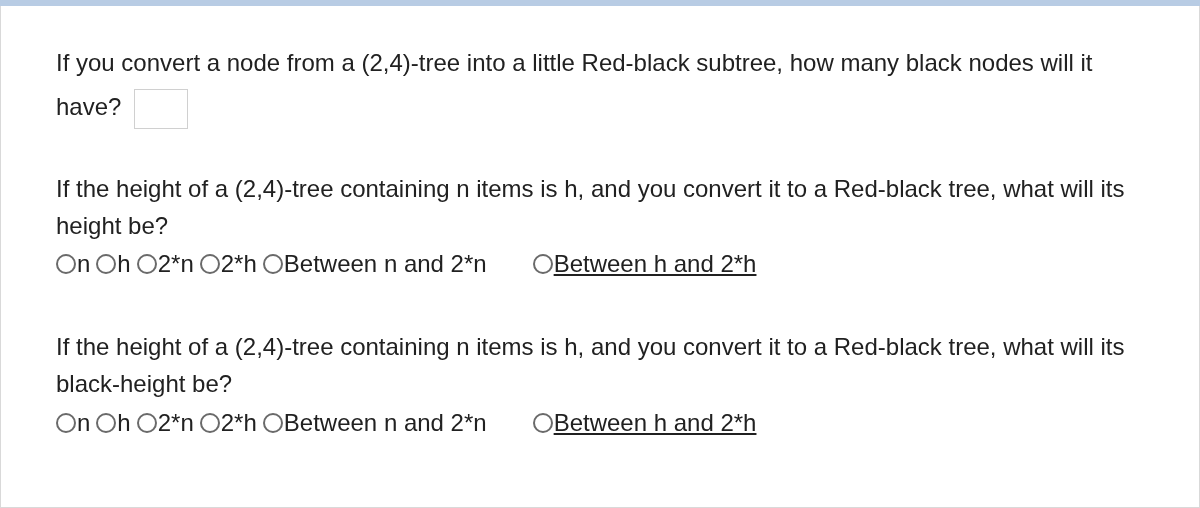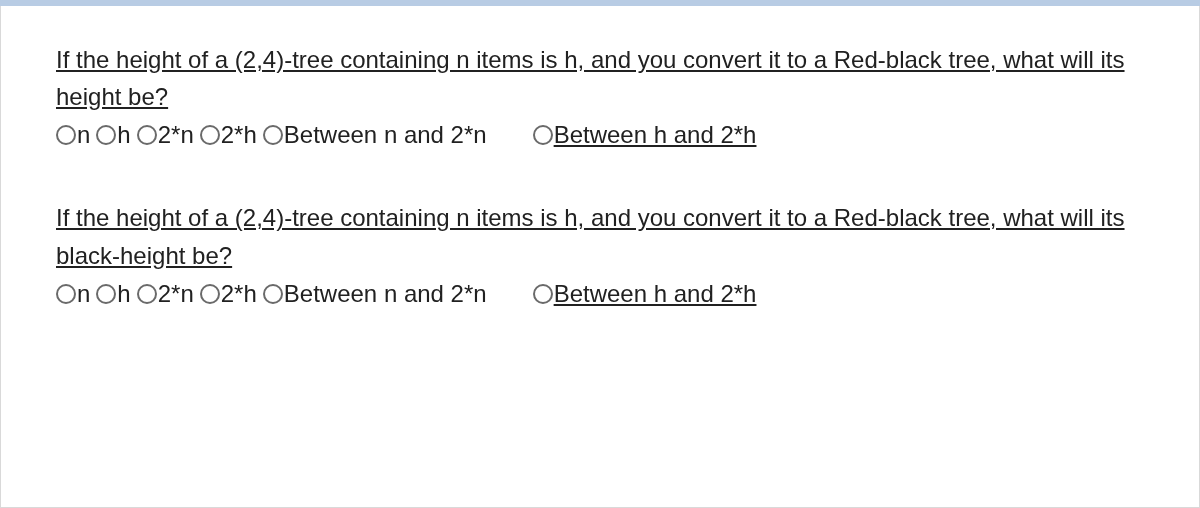--- a/index.html
+++ b/index.html
@@ -29,21 +29,20 @@
       padding: 35px 55px 20px 55px;
     }
     .question-block {
       margin-bottom: 40px;
     }
     .question-text {
       line-height: 1.85;
     }
     .question-block-tight .question-text {
       line-height: 1.55;
-      text-decoration: underline;
     }
     .inline-input {
       display: inline-block;
       width: 54px;
       height: 40px;
       border: 1px solid #d0d0d0;
       vertical-align: middle;
       margin-left: 6px;
       font-size: 18px;
       padding: 4px 6px;
@@ -77,20 +76,24 @@
     .option-label {
       white-space: nowrap;
     }
   </style>
 </head>
 <body>
 
 <div class="top-bar"></div>
 <div class="container">
 
+  <div class="question-block">
+    <span class="question-text">If you convert a node from a (2,4)-tree into a little Red-black subtree, how many black nodes will it have?</span>
+    <input type="text" class="inline-input" value="" style="">
+  </div>
 
   <div class="question-block question-block-tight">
     <div class="question-text">If the height of a (2,4)-tree containing n items is h, and you convert it to a Red-black tree,  what will its height be?</div>
     <div class="options-row">
       <label class="option">
         <span class="radio"></span>
         <span class="option-label">n</span>
       </label>
       <label class="option">
         <span class="radio"></span>

